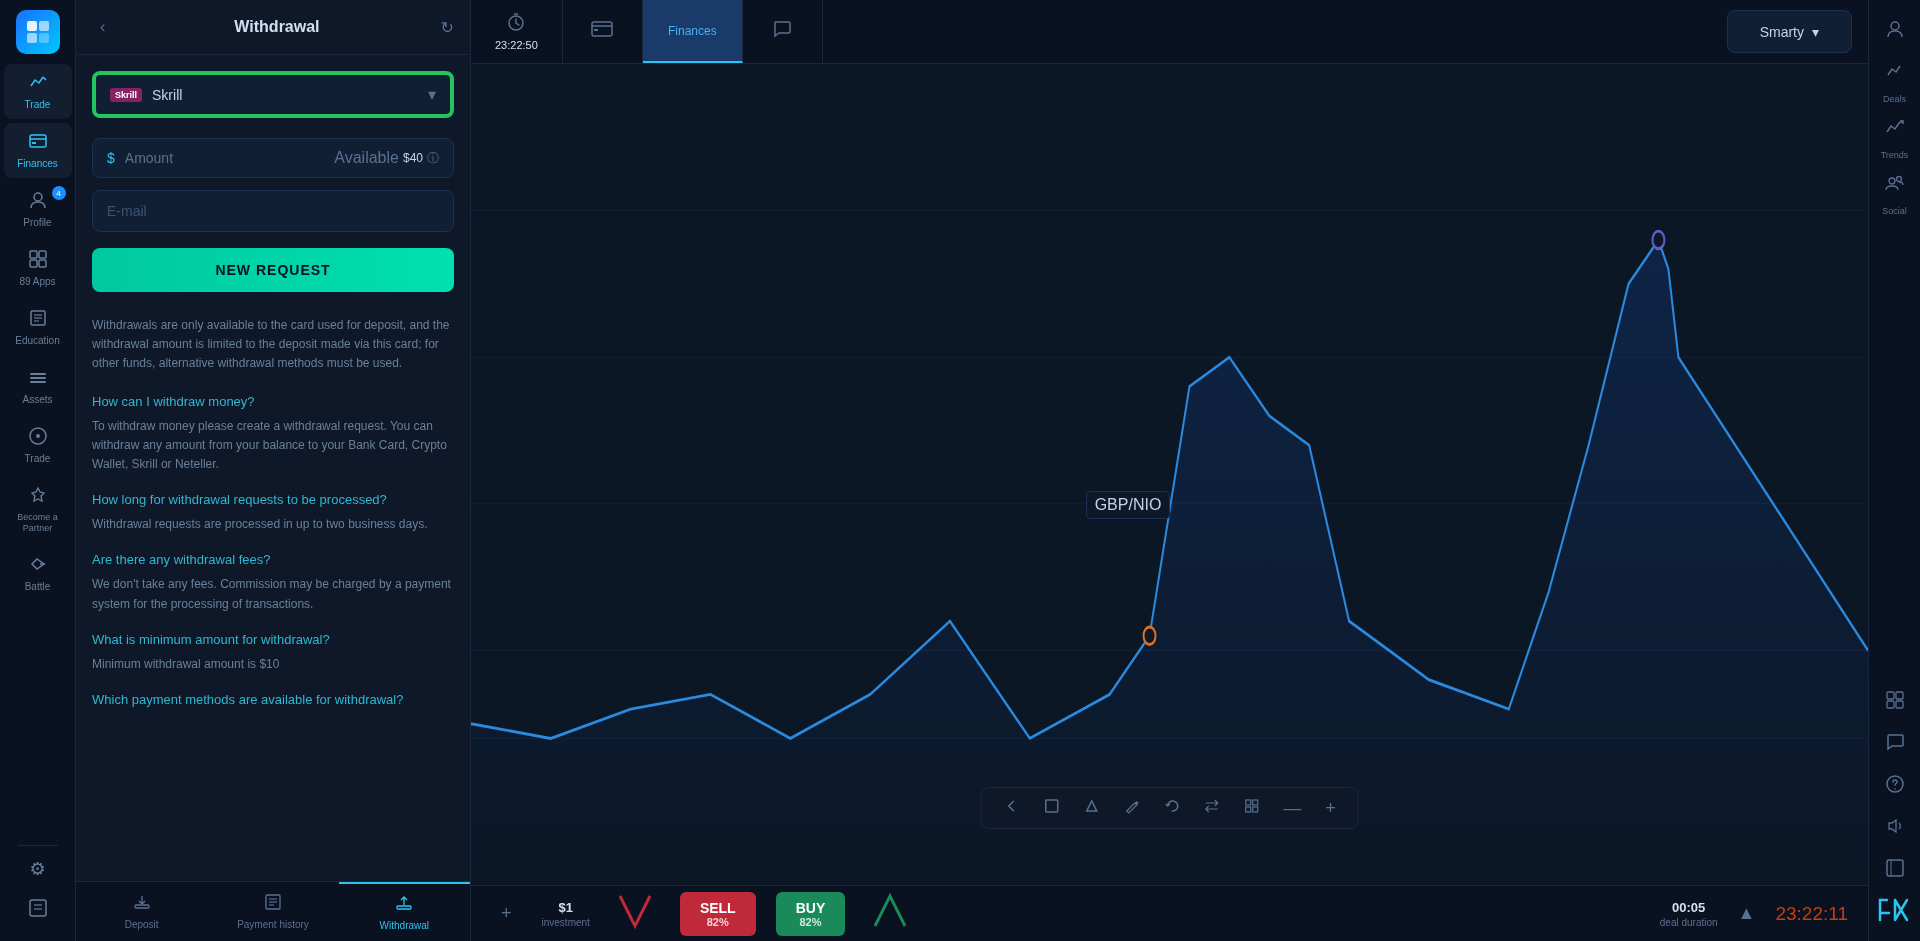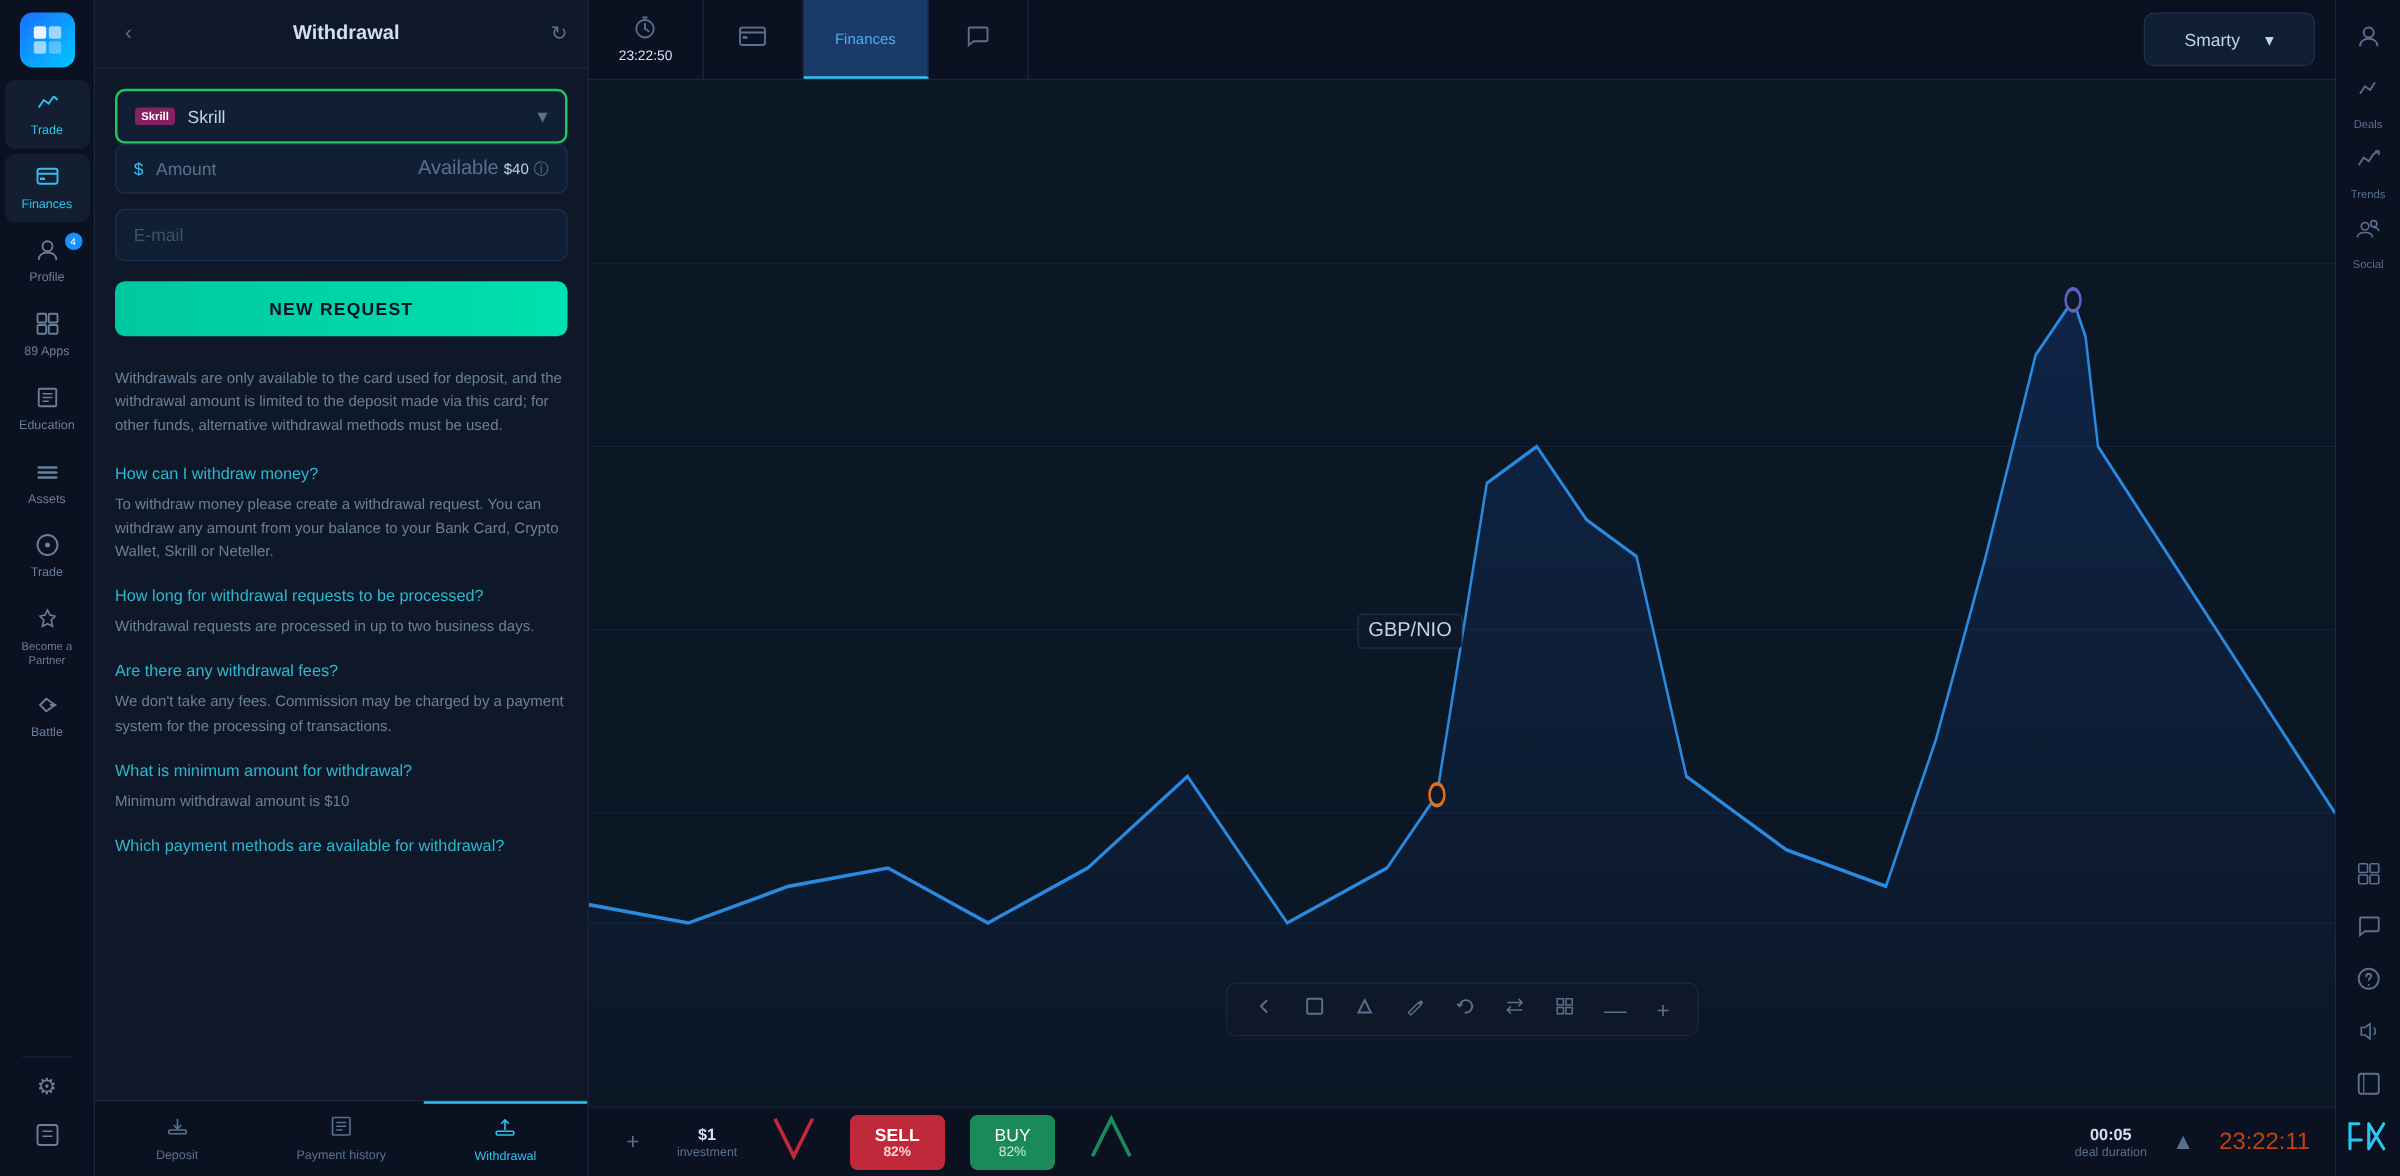--- a/index.html
+++ b/index.html
@@ -129,24 +129,24 @@
     }
     .panel-content::-webkit-scrollbar { width: 4px; }
     .panel-content::-webkit-scrollbar-track { background: #0e1829; }
     .panel-content::-webkit-scrollbar-thumb { background: #1a2740; border-radius: 2px; }
 
     
     .method-select {
       display: flex;
       align-items: center;
       background: #111f35;
-      border: 2px solid #22c55e;
+      border: 4px solid #22c55e;
       border-radius: 8px;
       padding: 10px 14px;
-      margin-bottom: 0;
+      margin-bottom: 20px;
       cursor: pointer;
     }
     .skrill-logo {
       background: #862165;
       color: white;
       font-size: 9px;
       font-weight: bold;
       padding: 2px 5px;
       border-radius: 3px;
       margin-right: 10px;
@@ -326,21 +326,21 @@
       font-size: 10px;
     }
     .nav-finances {
       background: #1a4a8a;
       color: #4ab0f0;
     }
     .nav-spacer { flex: 1; }
     .smarty-btn {
       display: flex;
       align-items: center;
-      gap: 20px;
+      gap: 8px;
       padding: 0 32px;
       border: 1px solid #1e3050;
       border-radius: 8px;
       margin: 10px 16px;
       cursor: pointer;
       color: #c0d5e8;
       font-size: 14px;
       background: #111f35;
     }
 
@@ -426,21 +426,21 @@
       align-items: center;
     }
     .sell-pct { font-size: 11px; opacity: 0.8; }
     .buy-btn {
       background: #1a8a5a;
       color: white;
       border: none;
       border-radius: 6px;
       padding: 8px 20px;
       font-size: 14px;
-      font-weight: normal;
+      font-weight: bold;
       cursor: pointer;
       display: flex;
       flex-direction: column;
       align-items: center;
       text-align: center;
     }
     .buy-pct { font-size: 11px; opacity: 0.8; }
     .duration-item {
       color: #d0e0f0;
       font-size: 13px;

